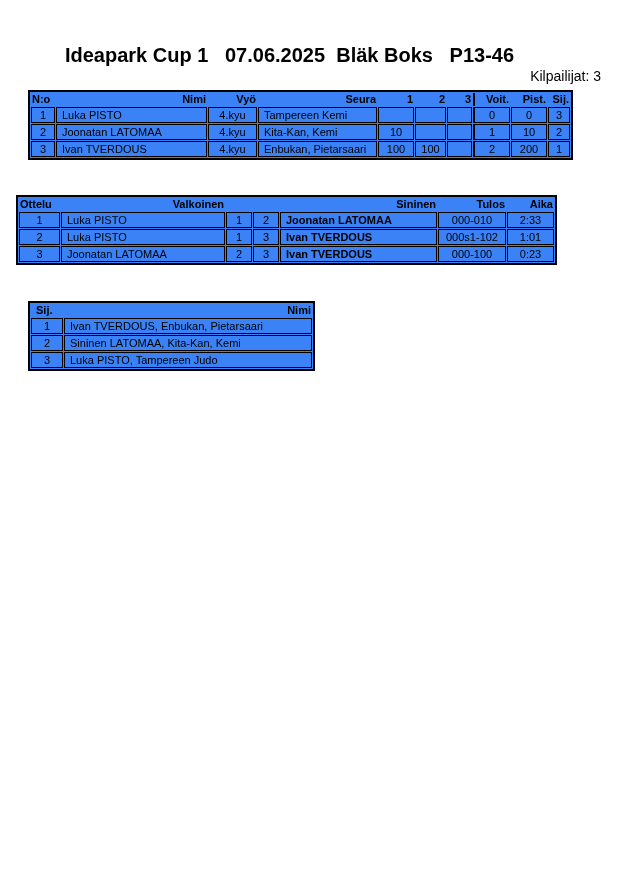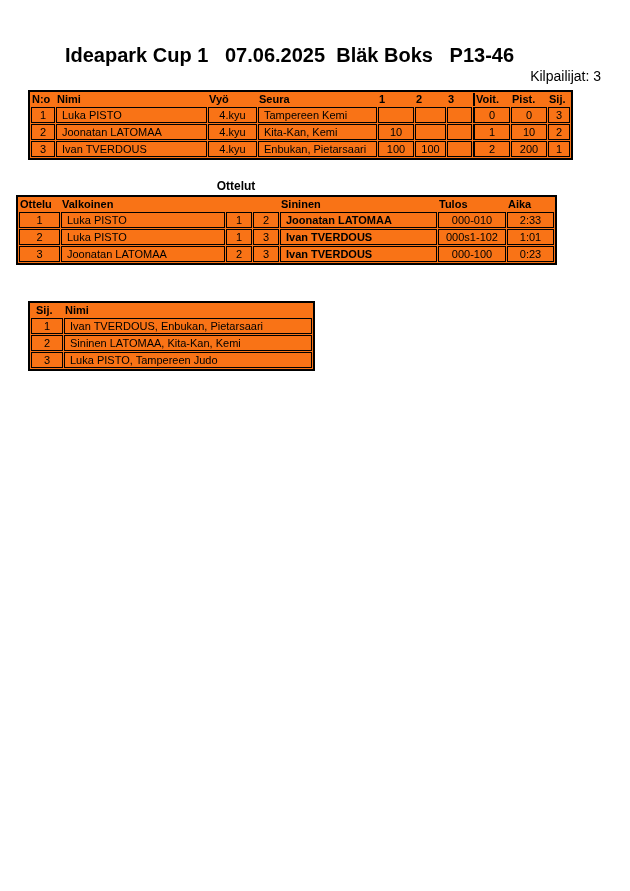--- a/index.html
+++ b/index.html
@@ -7,26 +7,26 @@
   body { width:630px; height:891px; position:relative; font-family:"Liberation Sans", sans-serif; color:#000; overflow:hidden; }
   .page { position:absolute; left:0; top:0; width:630px; height:891px; background:#ffffff; }
   .title { position:absolute; top:44px; left:0; width:579px; text-align:center;
            font-size:20px; font-weight:bold; white-space:pre; }
   .count { position:absolute; top:68px; right:29px; font-size:14px; }
   .sec { position:absolute; font-size:12px; font-weight:bold; text-align:center; }
   .sec.h1 { top:69px;  left:36px; width:400px; }
   .sec.h2 { top:179px; left:36px; width:400px; }
   .sec.h3 { top:299px; left:36px; width:270px; }
   table { position:absolute; border-collapse:separate; border-spacing:1px;
-          border:2px solid #000; background:#f97316; table-layout:fixed; }
+          border:2px solid #000; background:#3b82f6; table-layout:fixed; }
   .t1 { left:28px; top:90px; }
   .t2 { left:16px; top:195px; }
   .t3 { left:28px; top:301px; }
   th { font-size:11px; font-weight:bold; height:13px; line-height:13px;
-       padding:0 1px; text-align:left; vertical-align:middle; border:0; }
+       padding:0 1px; text-align:right; vertical-align:middle; border:0; }
   td { font-size:11px; border:1px solid #000; height:16px; line-height:14px;
        padding:0 2px; text-align:center; vertical-align:middle; overflow:hidden; white-space:nowrap; }
   th.al { text-align:left; padding-left:1px; }
   th.al2 { text-align:left; padding-left:5px; }
   td.name { text-align:left; padding-left:5px; }
   th.sep { border-left:2px solid #000; }
   td.sep { border-left:2px solid #000; }
   td.bold { font-weight:bold; }
 </style>
 </head>
@@ -98,21 +98,20 @@
         <td>100</td>
         <td>100</td>
         <td></td>
         <td class="sep">2</td>
         <td>200</td>
         <td>1</td>
       </tr>
     </tbody>
   </table>
 
-  <div class="sec h2">Ottelut</div>
 
   <table class="t2">
     <colgroup>
       <col style="width:41px">
         <col style="width:164px">
         <col style="width:26px">
         <col style="width:26px">
       <col style="width:157px">
         <col style="width:68px">
         <col style="width:47px">

